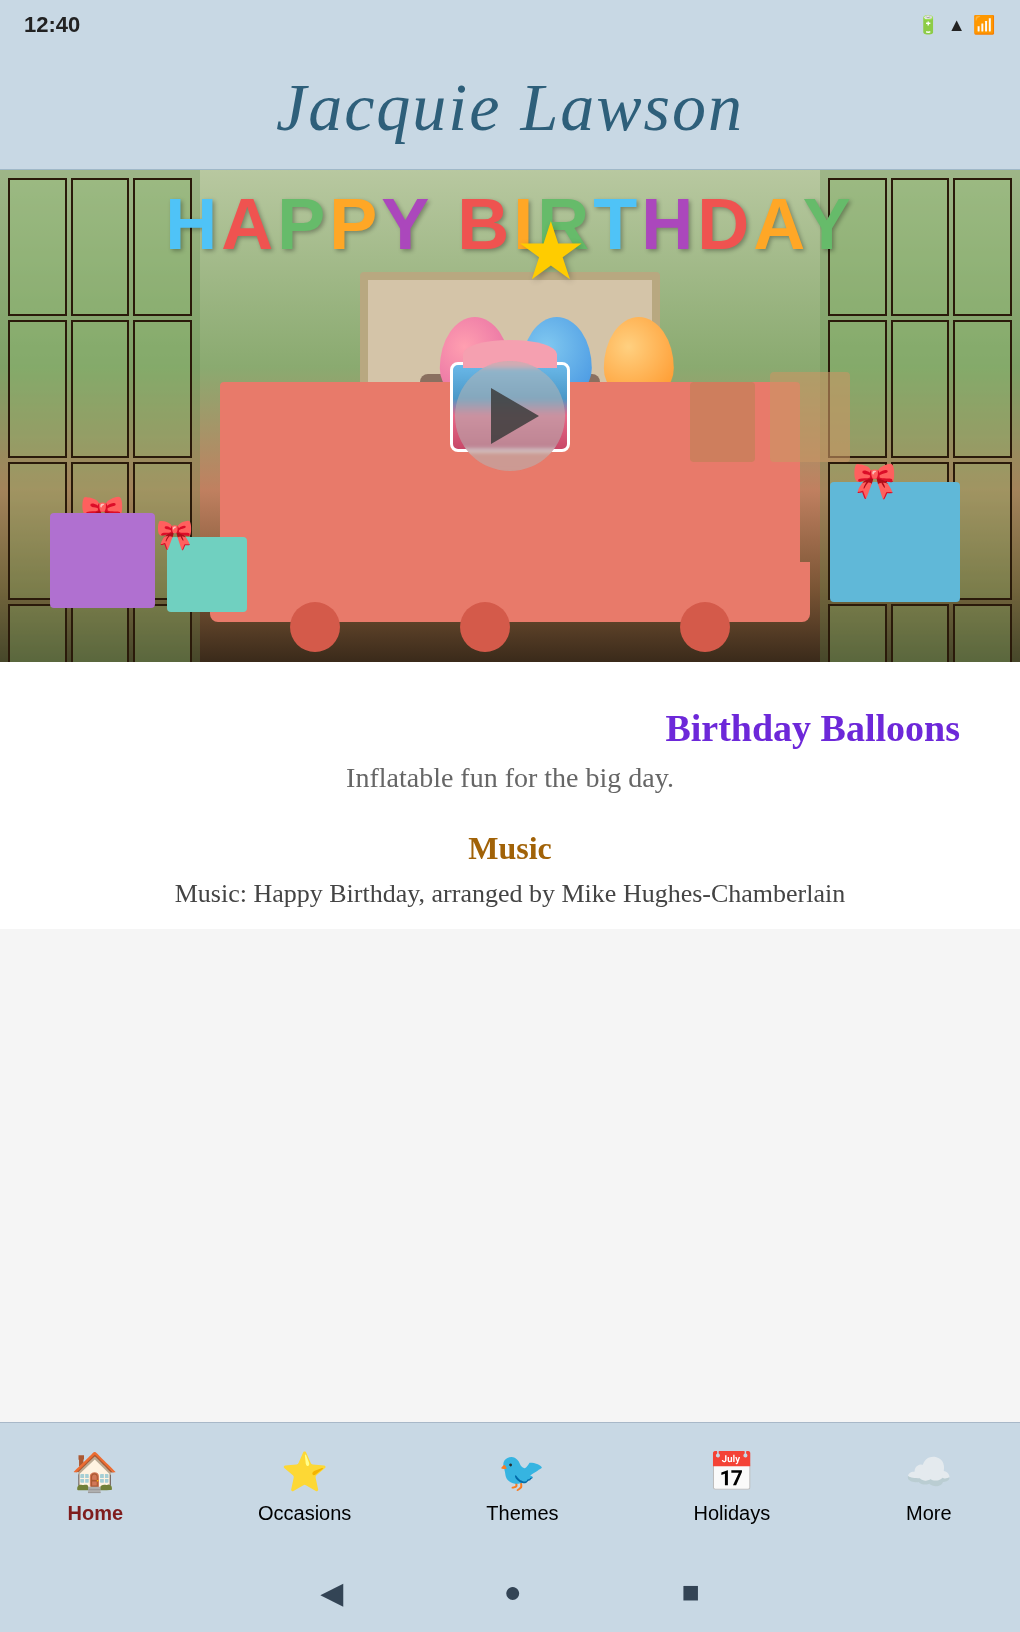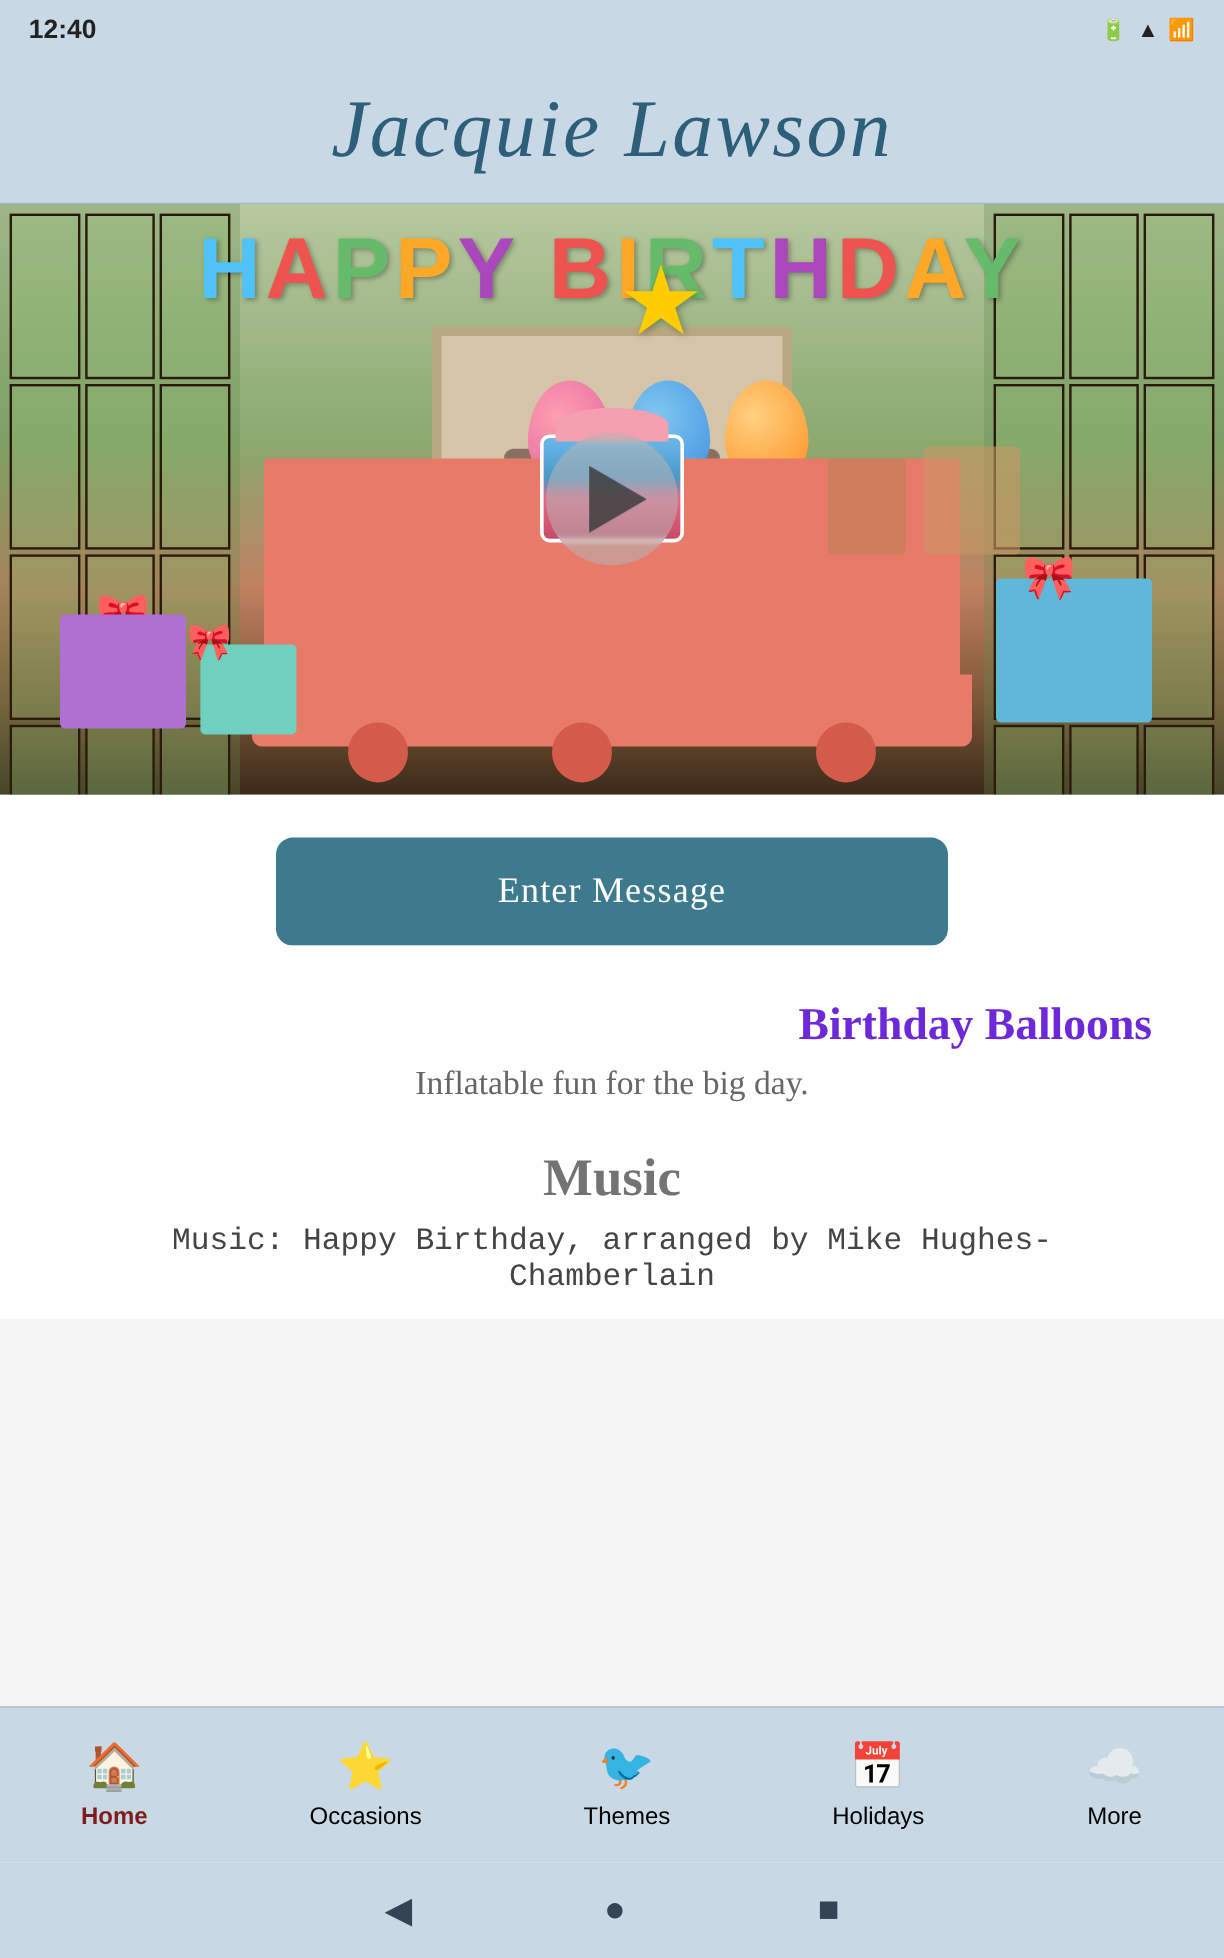--- a/index.html
+++ b/index.html
@@ -334,32 +334,32 @@
       font-family: Georgia, serif;
     }
     .card-subtitle {
       font-size: 28px;
       color: #666;
       text-align: center;
       margin-bottom: 36px;
       font-family: Georgia, serif;
     }
     .music-label {
-      font-size: 44px;
+      font-size: 32px;
       font-weight: bold;
-      color: #737373;
+      color: #a16207;
       text-align: center;
       margin-bottom: 12px;
       font-family: Georgia, serif;
     }
     .music-credit {
       font-size: 26px;
       color: #444;
       text-align: center;
-      font-family: Liberation Mono, monospace;
+      font-family: Liberation Serif, serif;
     }
 
     
     .bottom-nav {
       position: absolute;
       bottom: 80px;
       left: 0;
       right: 0;
       height: 130px;
       background: #c8d8e4;
@@ -535,21 +535,20 @@
         </div>
 
         <div class="play-button">
           <div class="play-triangle"></div>
         </div>
 
       </div>
     </div>
   </div>
 
-  <button class="enter-message-btn">Enter Message</button>
 
   <div class="info-section">
     <div class="card-title">Birthday Balloons</div>
     <div class="card-subtitle">Inflatable fun for the big day.</div>
     <div class="music-label">Music</div>
     <div class="music-credit">Music: Happy Birthday, arranged by Mike Hughes-Chamberlain</div>
   </div>
 
 </div>
 

